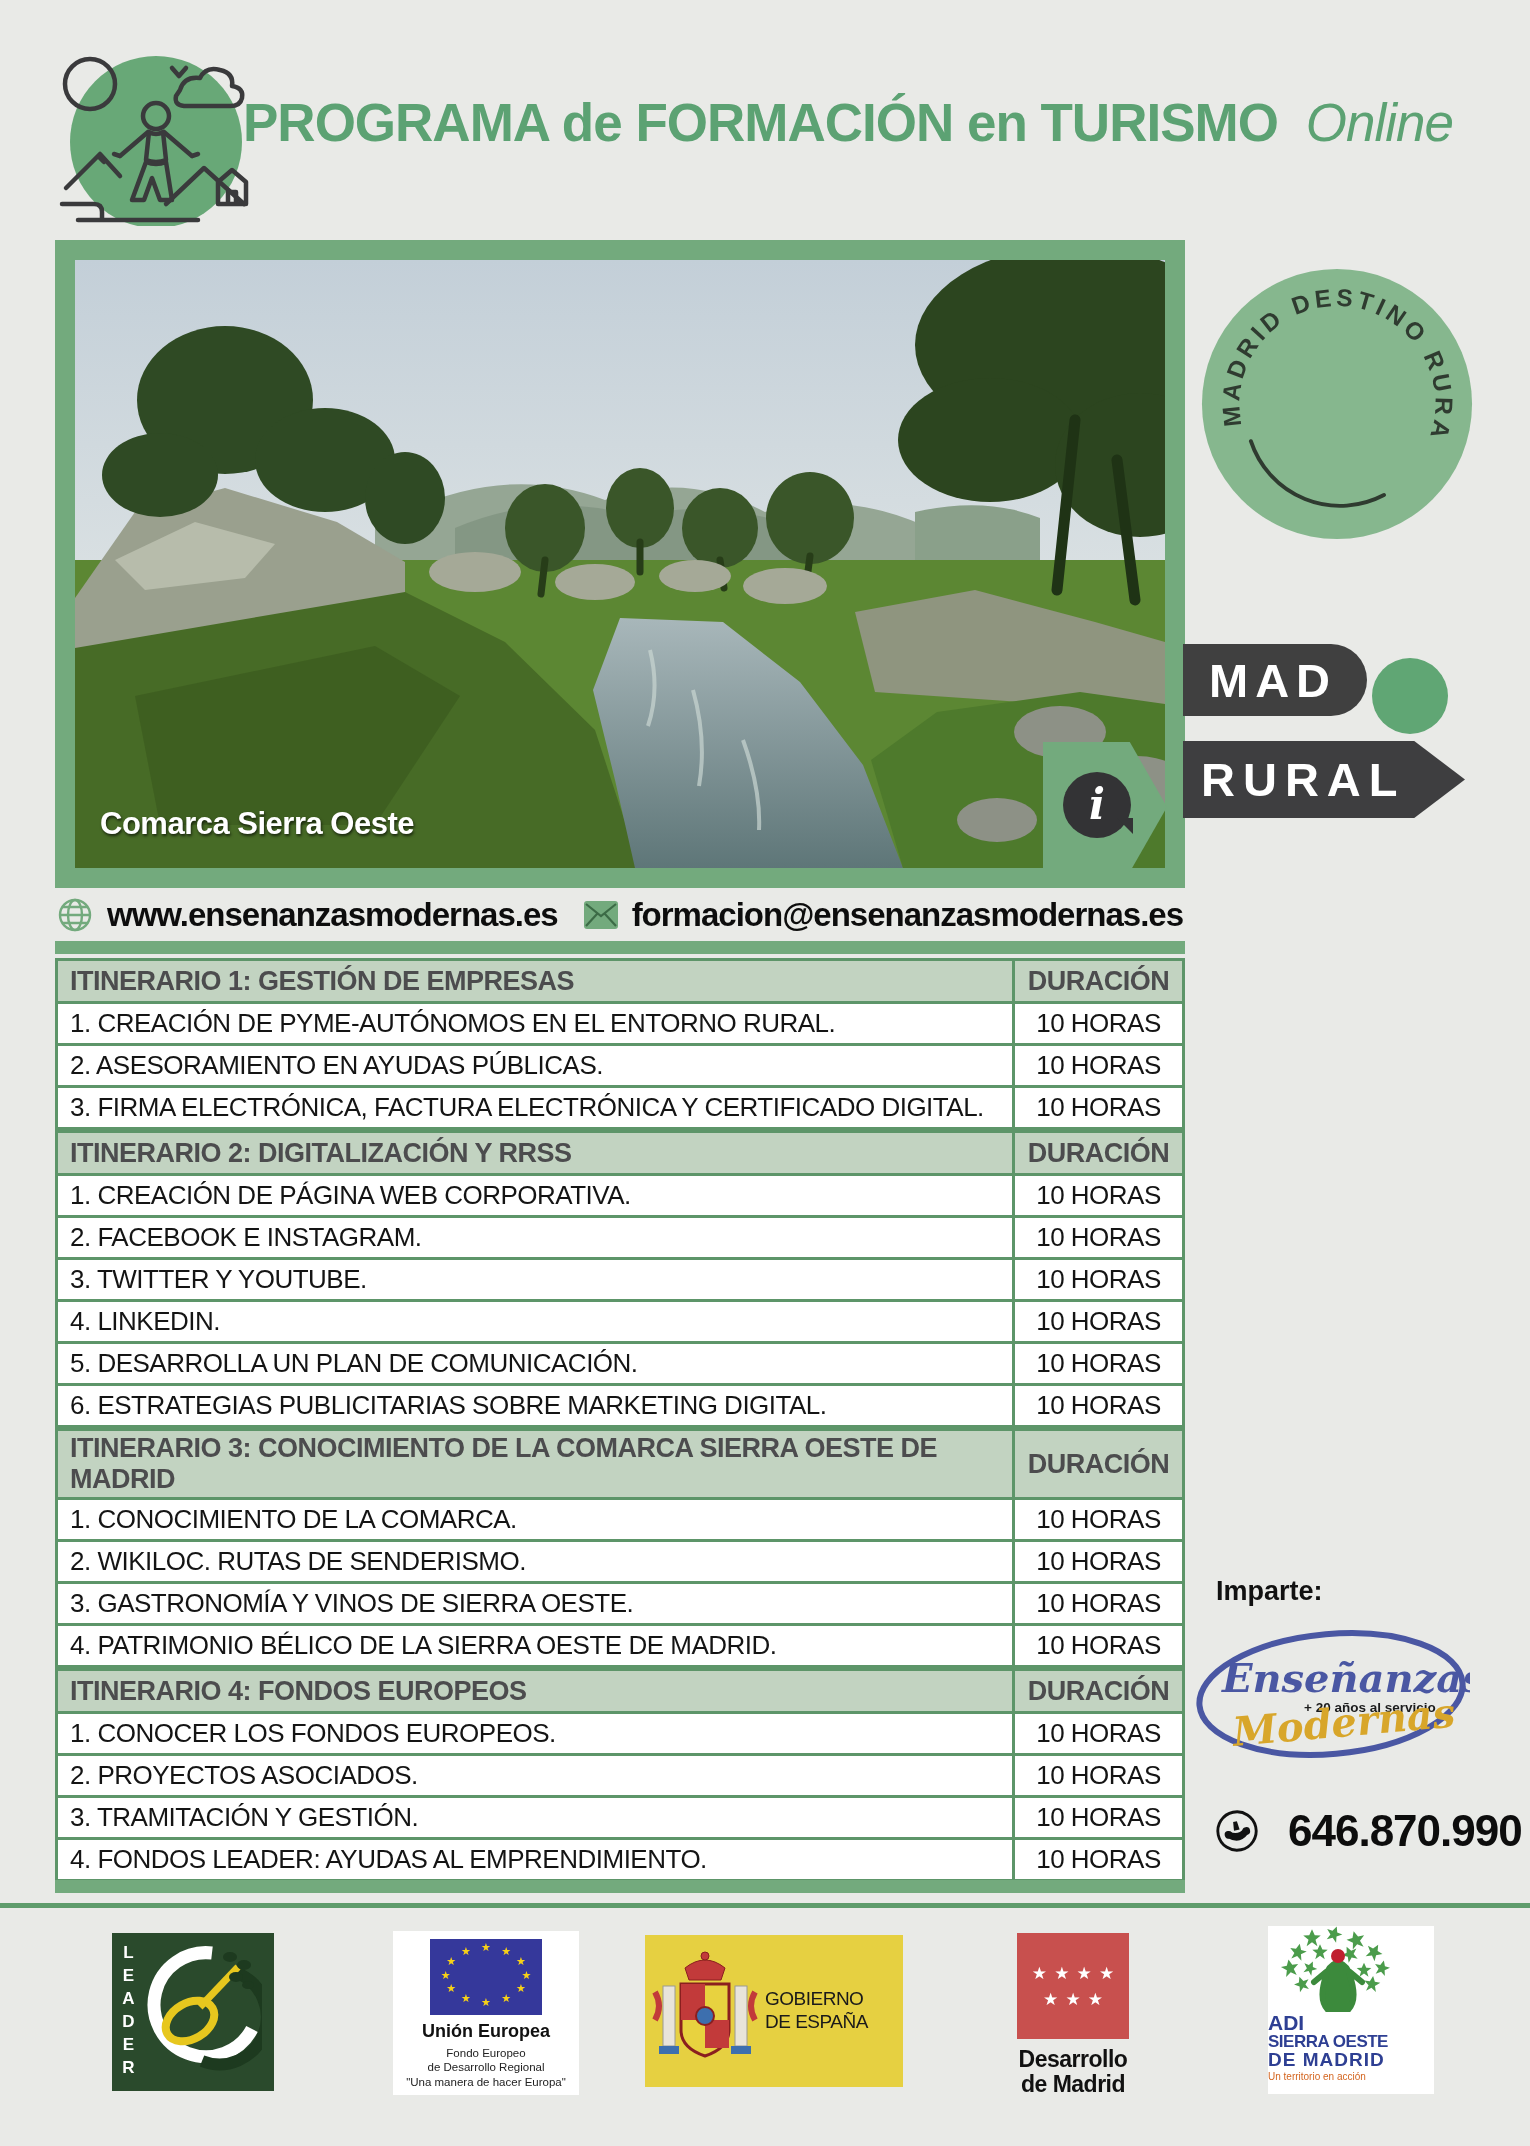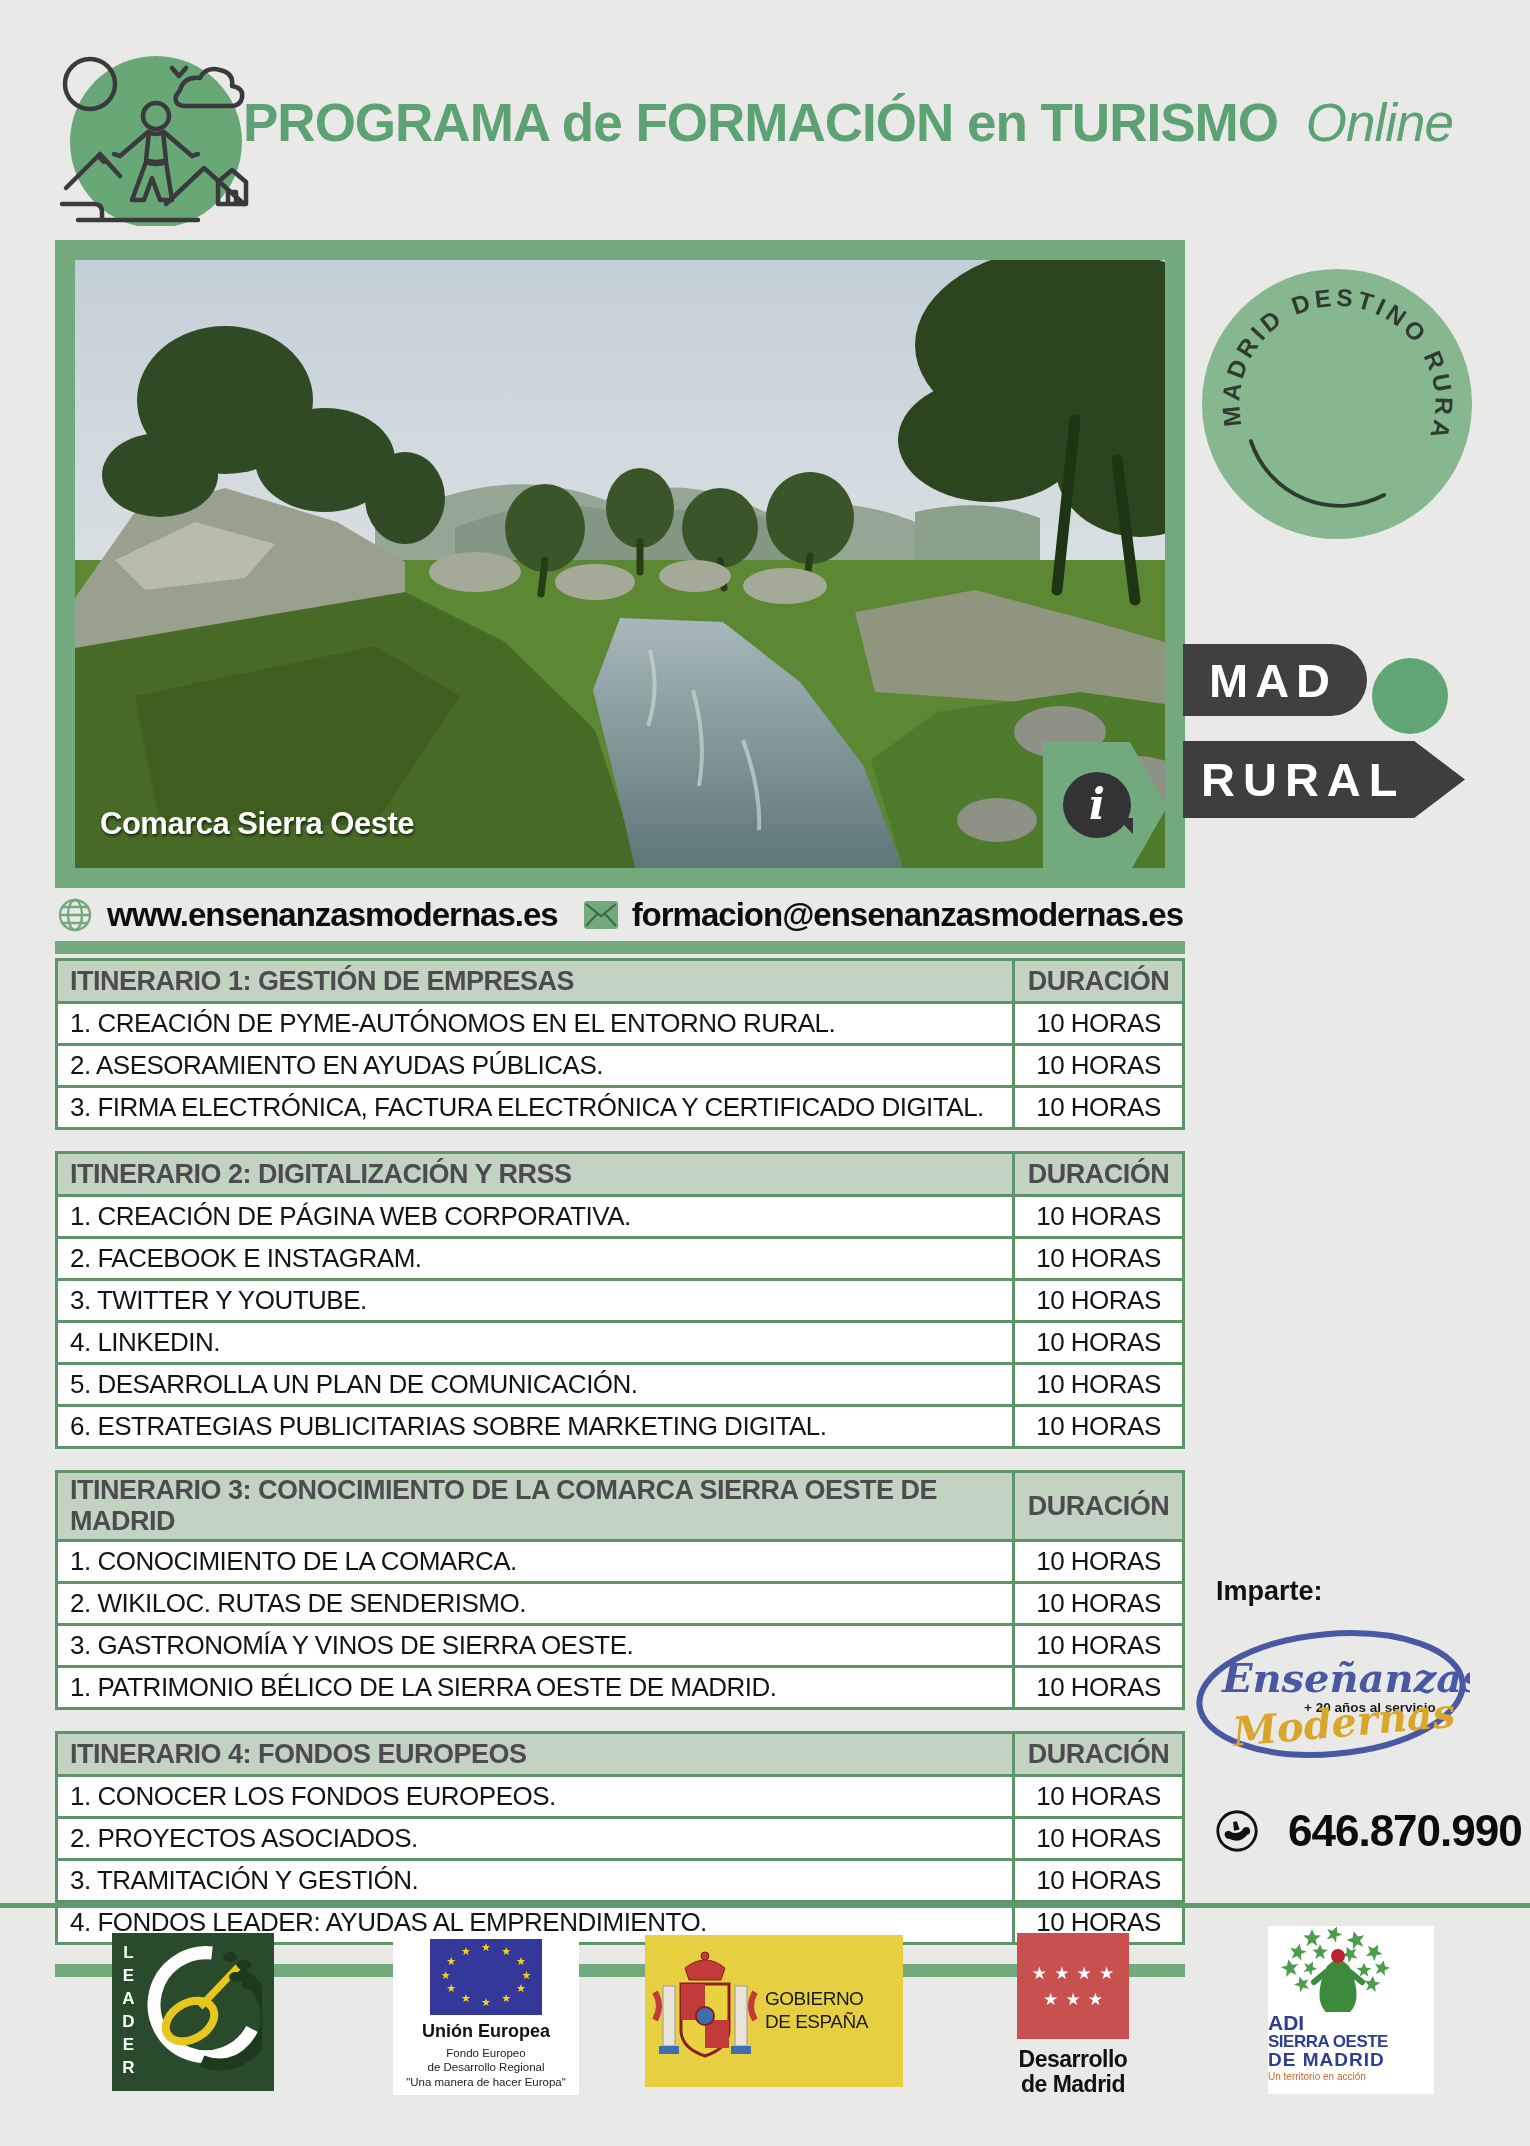--- a/index.html
+++ b/index.html
@@ -39,21 +39,21 @@
   .rural-banner span{color:#fff;font-weight:bold;font-size:47px;letter-spacing:8px;padding-left:18px;}
 
   
   .contact{position:absolute;left:55px;top:891px;width:1130px;height:48px;display:flex;align-items:center;gap:14px;justify-content:center;}
   .contact .txt{font-weight:bold;font-size:33px;color:#0d0d0d;letter-spacing:-1px;white-space:nowrap;}
   .gbar{position:absolute;background:#73aa7d;}
   .bar-under-contact{left:55px;top:941px;width:1130px;height:13px;}
 
   
   .tables{position:absolute;left:55px;top:958px;width:1130px;}
-  table.itin{width:100%;border-collapse:collapse;margin-bottom:21px;table-layout:fixed;}
+  table.itin{width:100%;border-collapse:collapse;table-layout:fixed;}
   table.itin th,table.itin td{border:3px solid #5d9569;box-sizing:border-box;}
   table.itin th{background:#c2d3c1;color:#4c4c4e;font-size:27px;font-weight:bold;text-align:left;
                 height:43px;padding:2px 12px;letter-spacing:-0.5px;}
   table.itin th.dur{width:170px;text-align:center;padding:2px 4px;}
   table.itin td{background:#ffffff;color:#141414;font-size:26px;height:42px;padding:2px 12px;letter-spacing:-0.5px;}
   table.itin td.dur{text-align:center;padding:2px 4px;}
   .bar-after-tables{position:static;width:100%;height:13px;background:#73aa7d;margin-top:-2px;}
 
   
   .imparte-label{position:absolute;left:1216px;top:1576px;font-size:27px;font-weight:bold;color:#111;}
@@ -293,21 +293,21 @@
           </tr>
           <tr>
             <td>2. WIKILOC. RUTAS DE SENDERISMO.</td>
             <td class="dur">10 HORAS</td>
           </tr>
           <tr>
             <td>3. GASTRONOMÍA Y VINOS DE SIERRA OESTE.</td>
             <td class="dur">10 HORAS</td>
           </tr>
           <tr>
-            <td>1. PATRIMONIO BÉLICO DE LA SIERRA OESTE DE MADRID.</td>
+            <td>4. PATRIMONIO BÉLICO DE LA SIERRA OESTE DE MADRID.</td>
             <td class="dur">10 HORAS</td>
           </tr>
         </tbody>
       </table>
       <table class="itin">
         <thead>
           <tr>
             <th>ITINERARIO 4: FONDOS EUROPEOS</th>
             <th class="dur">DURACIÓN</th>
           </tr>

